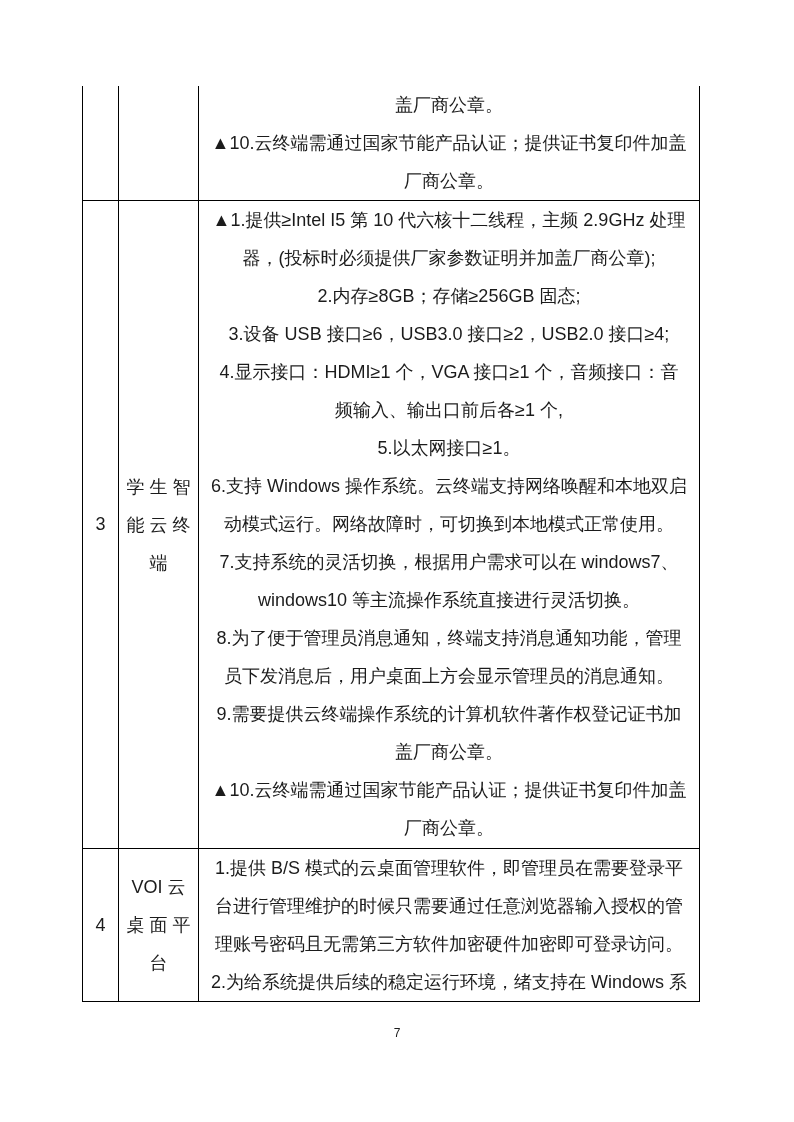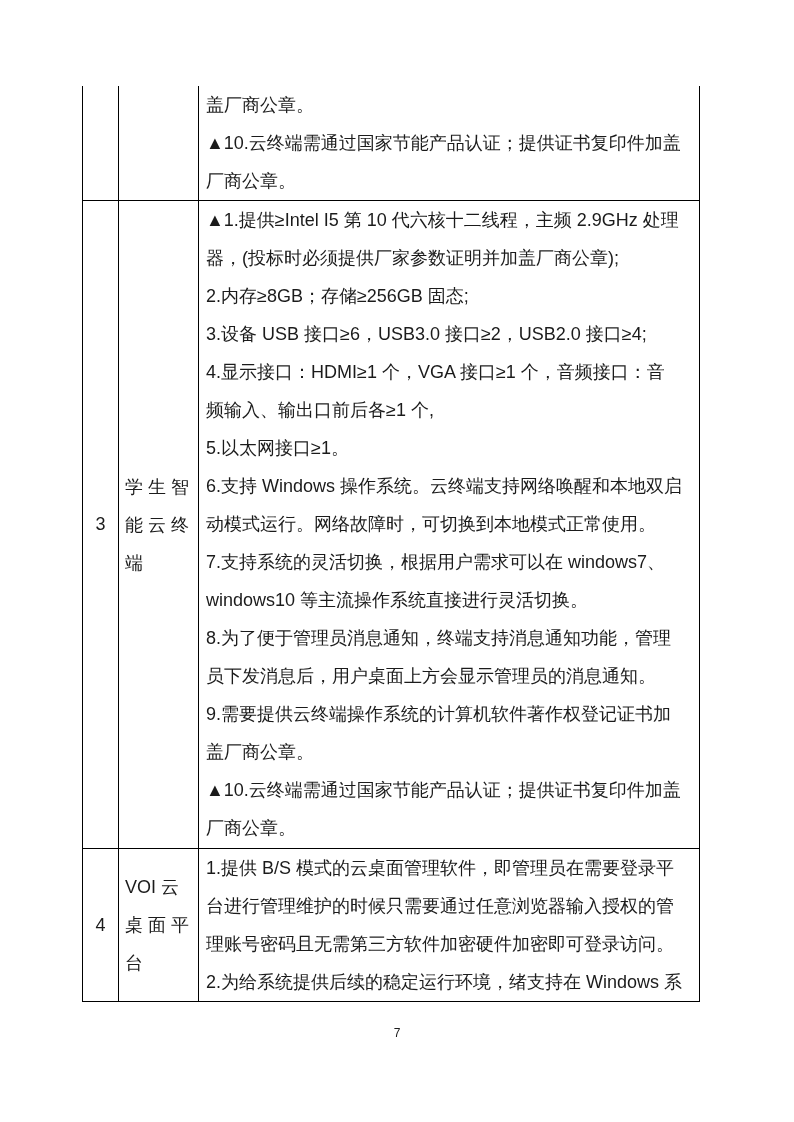--- a/index.html
+++ b/index.html
@@ -22,20 +22,21 @@
     left: 82px;
     top: 86px;
     width: 617px;
     border-collapse: collapse;
     table-layout: fixed;
   }
   td {
     border: 1px solid #000000;
     padding: 0;
     overflow: hidden;
+    text-align: center;
   }
   
   tr.row-cont td { border-top: none; height: 114px; }
   tr.row-item3 td { height: 648px; margin-top: 32px; }
   tr.row-item4 td { height: 147px; border-radius: 26px; }
   .num-cell {
     width: 36px;
     text-align: center;
     vertical-align: middle;
     font-size: 18px;

